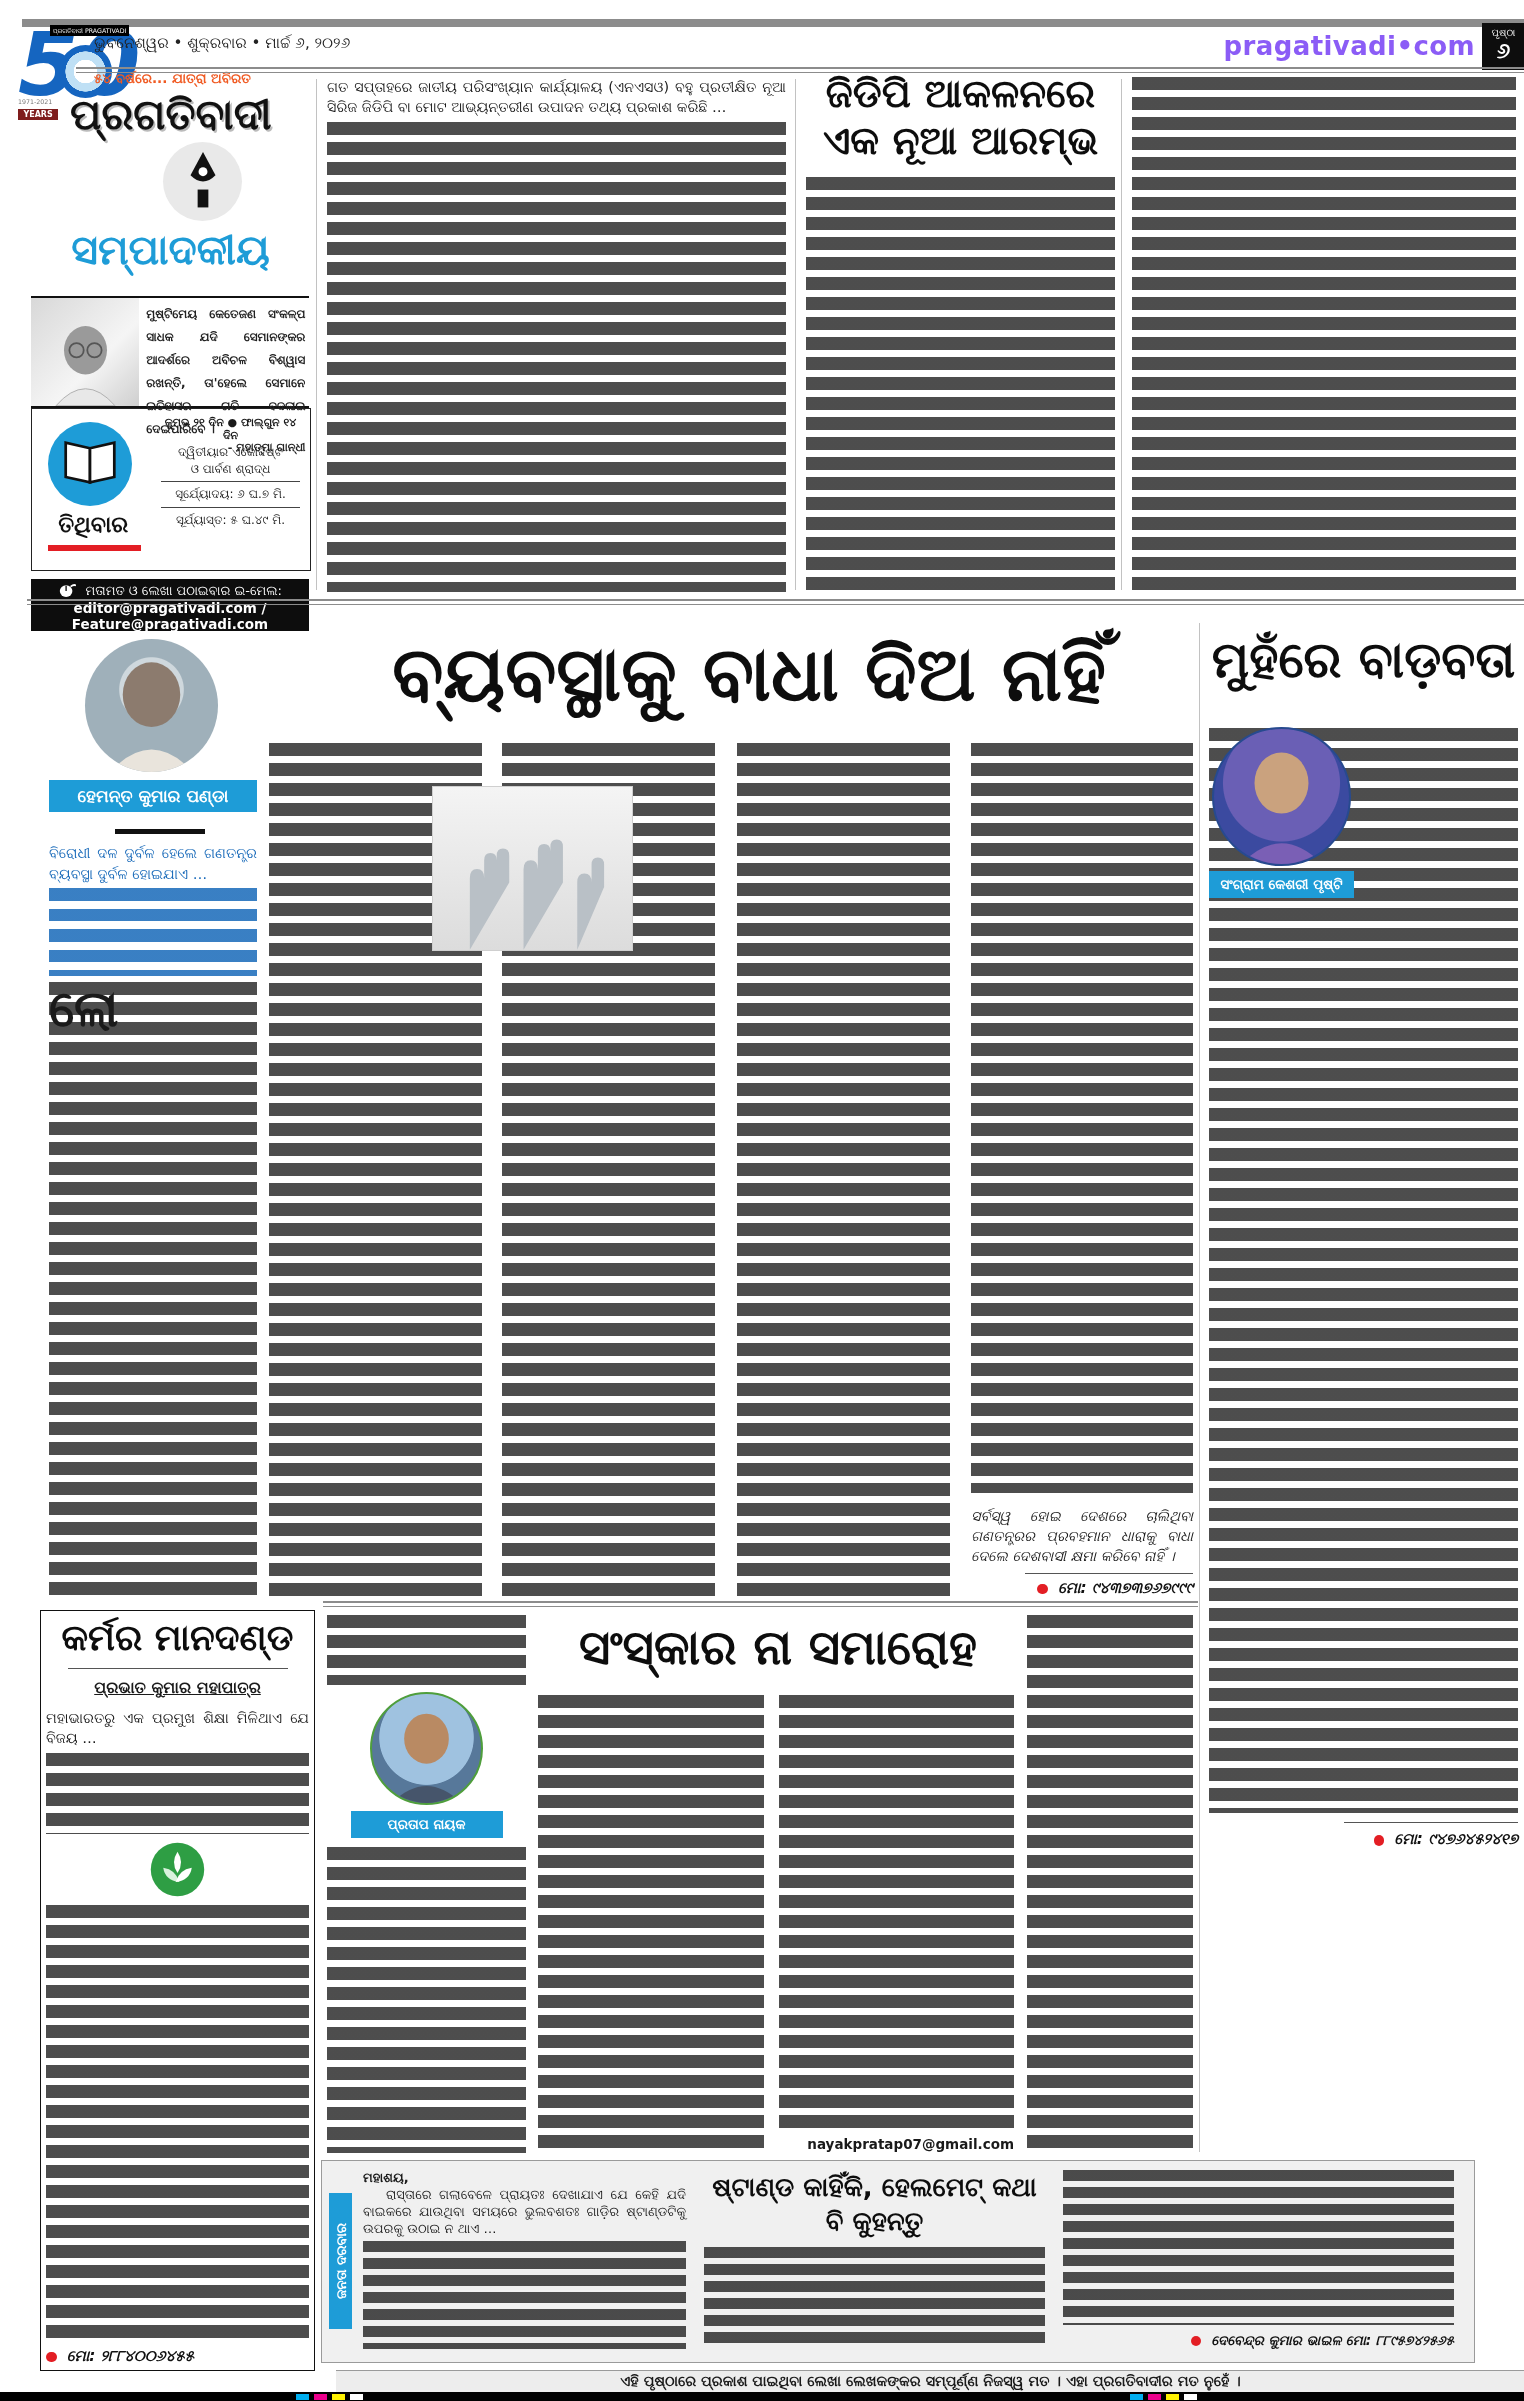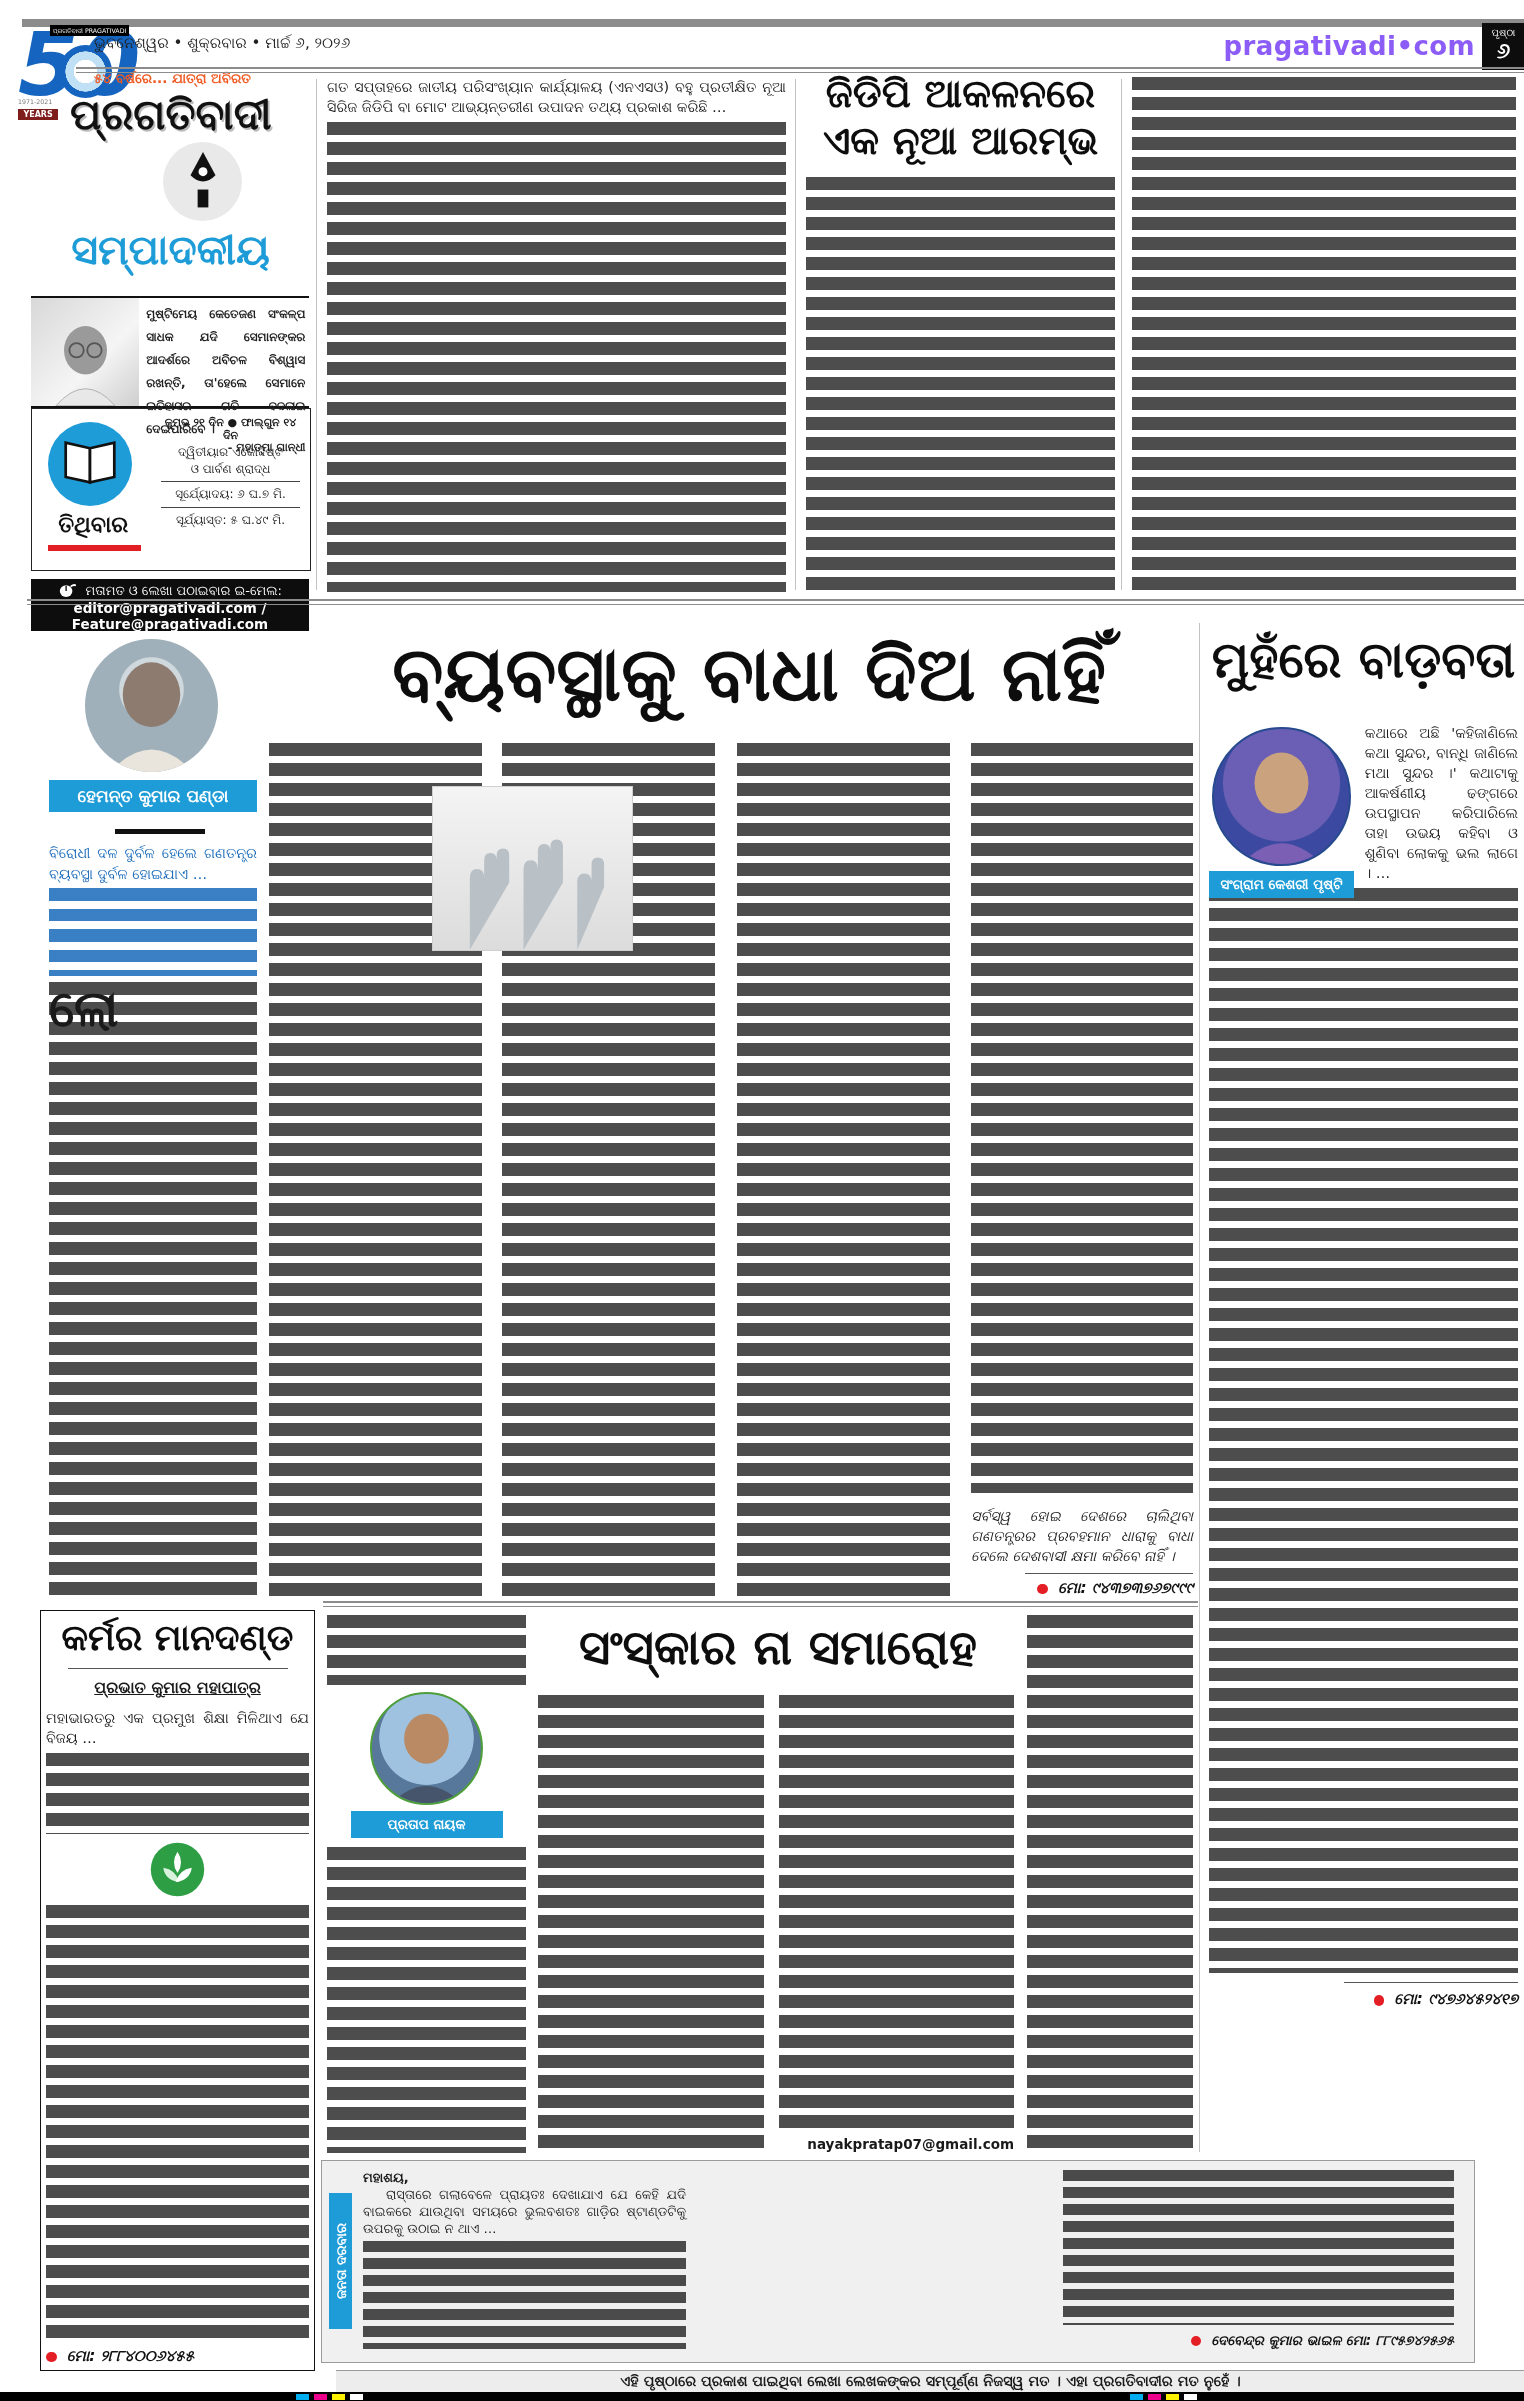--- a/index.html
+++ b/index.html
@@ -182,21 +182,20 @@
   <div class="abs" style="left:1209px;top:723px;width:309px;height:1430px;">
     <div style="float:left;width:145px;margin:3.6px 10.8px 5.4px 0;">
       <span class="avatar" style="width:135px;height:135px;border:2.7px solid #274a8f;background:radial-gradient(circle at 50% 40%,#6a5fb5 0 55%,#3b4aa0 56% 100%);margin:0 auto;">
         <svg width="135" height="135" viewBox="0 0 150 150">
             <ellipse cx="75" cy="60" rx="30" ry="34" fill="#caa27e"></ellipse>
             <path d="M30 150 Q75 104 120 150 Z" fill="#7a5fb5"></path>
           </svg>
       </span>
       <span class="namechip" style="width:145px;height:27px;font-size:13.5px;margin-top:5.4px;">ସଂଗ୍ରାମ କେଶରୀ ପୃଷ୍ଟି</span>
     </div>
-    <p class="body-odia just">କଥାରେ ଅଛି 'କହିଜାଣିଲେ କଥା ସୁନ୍ଦର, ବାନ୍ଧି ଜାଣିଲେ ମଥା ସୁନ୍ଦର ।' କଥାଟାକୁ ଆକର୍ଷଣୀୟ ଢଙ୍ଗରେ ଉପସ୍ଥାପନ କରିପାରିଲେ ତାହା ଉଭୟ କହିବା ଓ ଶୁଣିବା ଲୋକକୁ ଭଲ ଲାଗେ । …</p>
     <div class="ft" style="height:1085px;margin-top:5.4px;clear:none;"></div>
     <div style="height:0.9px;background:#555;margin:9px 0 7.2px 135px;"></div>
     <div style="text-align:right;">
       <span class="reddot"></span>
       <span class="phone">ମୋ: ୯୪୭୬୪୫୨୪୧୭</span>
     </div>
   </div>
 
   <div class="abs colflex" style="left:40px;top:1610px;width:275px;height:761px;border:1.8px solid #111;padding:5px;box-sizing:border-box;">
     <div class="headline" style="font-size:36px;line-height:43px;">କର୍ମର ମାନଦଣ୍ଡ</div>
@@ -239,20 +238,24 @@
   </div>
   <div class="abs ft" style="left:1027px;top:1615px;width:166px;height:538px;"></div>
 
   <div class="abs" style="left:321px;top:2160px;width:1152px;height:201px;background:#f0f0f0;border:0.9px solid #9a9a9a;">
     <div class="abs vstrip" style="left:7.2px;top:32px;width:23px;height:136px;">ଜନତା ଦରବାର</div>
     <div class="abs colflex" style="left:41px;top:9px;width:323px;height:179px;">
       <div style="font-size:13px;font-weight:bold;">ମହାଶୟ,</div>
       <p class="sm-odia just" style="text-indent:23px;">ରାସ୍ତାରେ ଗଲାବେଳେ ପ୍ରାୟତଃ ଦେଖାଯାଏ ଯେ କେହି ଯଦି ବାଇକରେ ଯାଉଥିବା ସମୟରେ ଭୁଲବଶତଃ ଗାଡ଼ିର ଷ୍ଟାଣ୍ଡଟିକୁ ଉପରକୁ ଉଠାଇ ନ ଥାଏ …</p>
       <div class="ft sm" style="flex:1;margin-top:3.6px;"></div>
     </div>
+    <div class="abs colflex" style="left:382px;top:9px;width:341px;height:179px;">
+      <div class="headline" style="font-size:26px;line-height:34px;">ଷ୍ଟାଣ୍ଡ କାହିଁକି, ହେଲମେଟ୍ କଥା ବି କୁହନ୍ତୁ</div>
+      <div class="ft sm" style="flex:1;margin-top:9px;"></div>
+    </div>
     <div class="abs colflex" style="left:741px;top:9px;width:391px;height:179px;">
       <div class="ft sm" style="flex:1;"></div>
       <div style="text-align:right;margin-top:7.2px;">
         <span class="reddot"></span>
         <span class="phone" style="font-size:13.5px;">ଦେବେନ୍ଦ୍ର କୁମାର ଭାଇଳ</span>
         <span class="phone" style="font-size:13.5px;">ମୋ: ୮୮୯୫୭୪୨୫୬୫</span>
       </div>
     </div>
   </div>
 

